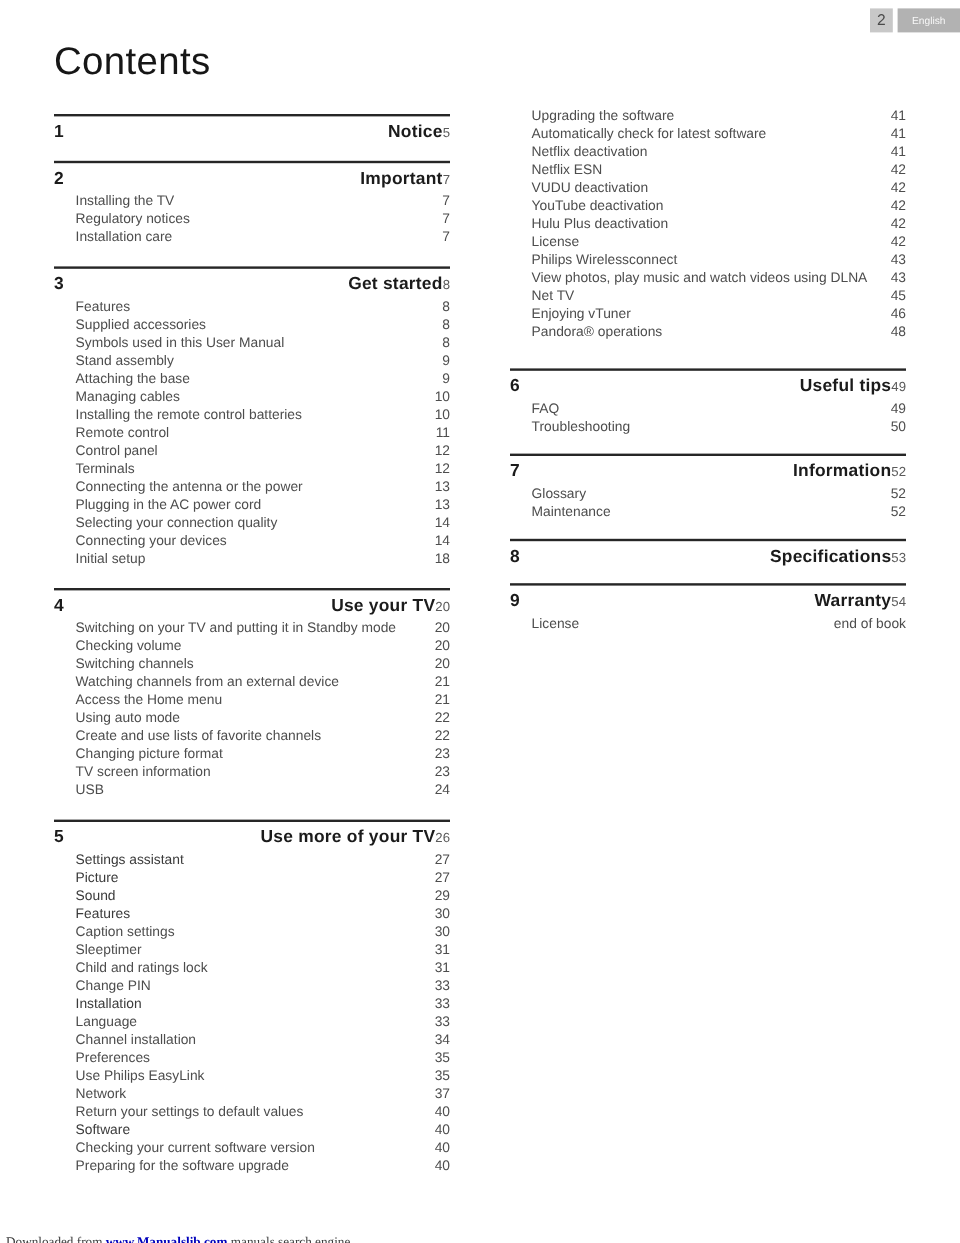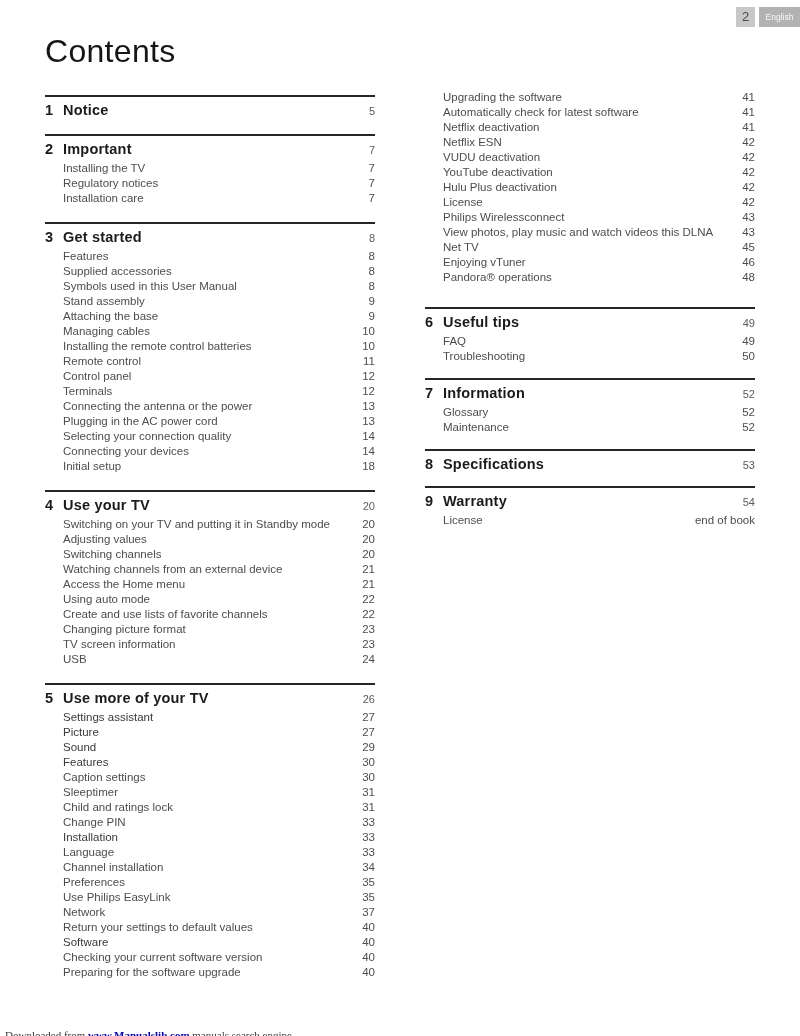--- a/index.html
+++ b/index.html
@@ -8,41 +8,41 @@
     position:relative; width:800px; height:1036px; background:#ffffff;
     font-family:"Liberation Sans", sans-serif; overflow:hidden;
   }
   
   .badges { position:absolute; top:7px; right:0; display:flex; gap:4px; }
   .badge-page {
     width:19px; height:20px; background:#c8c8c8; color:#4a4a4a;
     font-size:13px; line-height:20px; text-align:center;
   }
   .badge-lang {
-    width:41px; height:20px; background:#b2b2b2; color:#f8f8f8;
+    width:52px; height:20px; background:#b2b2b2; color:#f8f8f8;
     font-size:8.5px; line-height:20px; text-align:center;
   }
   
   .doc-title {
     position:absolute; left:45px; top:33px; font-size:32px; font-weight:400;
     color:#161616; letter-spacing:0.3px;
   }
   
   .col { position:absolute; width:330px; }
   .col-left  { left:45px;  top:95px; }
   .col-right { left:425px; top:90px; }
 
   .toc-block { border-top:2px solid #262626; padding-top:5px; }
   .col-left  .toc-block { margin-bottom:16px; }
   .col-right .toc-block { margin-bottom:14px; }
   .toc-block.continuation { border-top:none; padding-top:0; margin-bottom:22px; }
 
   .toc-heading { display:flex; align-items:baseline; margin-bottom:4px; }
   .sec-num   { width:18px; font-size:14.5px; font-weight:700; color:#1b1b1b; }
-  .sec-title { flex:1; font-size:14.5px; font-weight:700; color:#1b1b1b; letter-spacing:0.2px; }
+  .sec-title { flex:1; font-size:14.5px; font-weight:700; color:#1b1b1b; letter-spacing:0.2px;text-align:right; }
   .sec-page  { font-size:11px; color:#5a5a5a; font-weight:400; }
 
   .toc-items { padding-left:18px; }
   .toc-item  { display:flex; align-items:baseline; line-height:15px; font-size:11.5px; color:#4d4d4d; }
   .toc-item .label { flex:1; padding-right:8px; white-space:nowrap; }
   .toc-item .pg    { text-align:right; }
   .toc-item.bold .label { font-weight:400; color:#3a3a3a; }
 
   
   .footer {
@@ -166,21 +166,21 @@
           <span class="sec-num">4</span>
           <span class="sec-title">Use your TV</span>
           <span class="sec-page">20</span>
         </div>
         <div class="toc-items">
           <div class="toc-item">
             <span class="label">Switching on your TV and putting it in Standby mode</span>
             <span class="pg">20</span>
           </div>
           <div class="toc-item">
-            <span class="label">Adjusting values</span>
+            <span class="label">Checking volume</span>
             <span class="pg">20</span>
           </div>
           <div class="toc-item">
             <span class="label">Switching channels</span>
             <span class="pg">20</span>
           </div>
           <div class="toc-item">
             <span class="label">Watching channels from an external device</span>
             <span class="pg">21</span>
           </div>
@@ -325,21 +325,21 @@
           </div>
           <div class="toc-item">
             <span class="label">License</span>
             <span class="pg">42</span>
           </div>
           <div class="toc-item">
             <span class="label">Philips Wirelessconnect</span>
             <span class="pg">43</span>
           </div>
           <div class="toc-item">
-            <span class="label">View photos, play music and watch videos this DLNA</span>
+            <span class="label">View photos, play music and watch videos using DLNA</span>
             <span class="pg">43</span>
           </div>
           <div class="toc-item">
             <span class="label">Net TV</span>
             <span class="pg">45</span>
           </div>
           <div class="toc-item">
             <span class="label">Enjoying vTuner</span>
             <span class="pg">46</span>
           </div>

